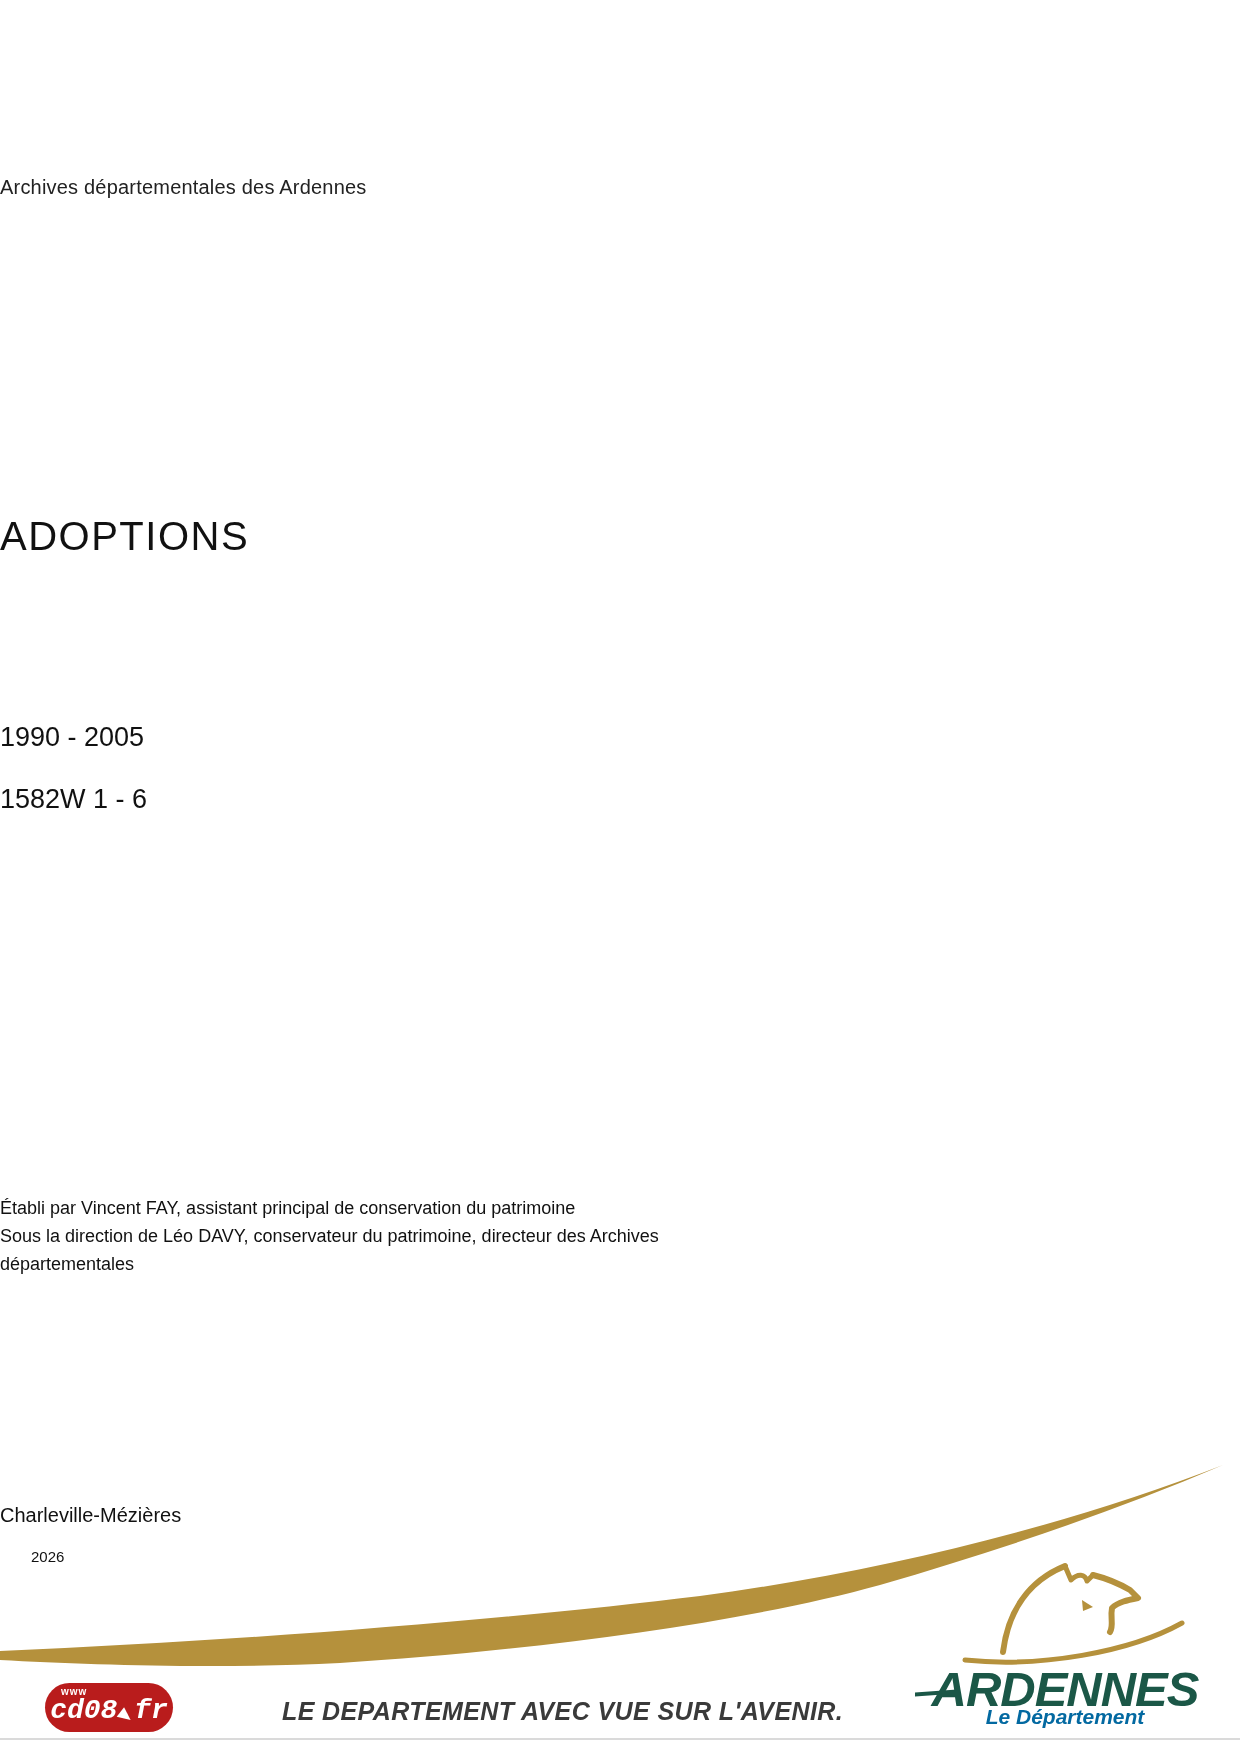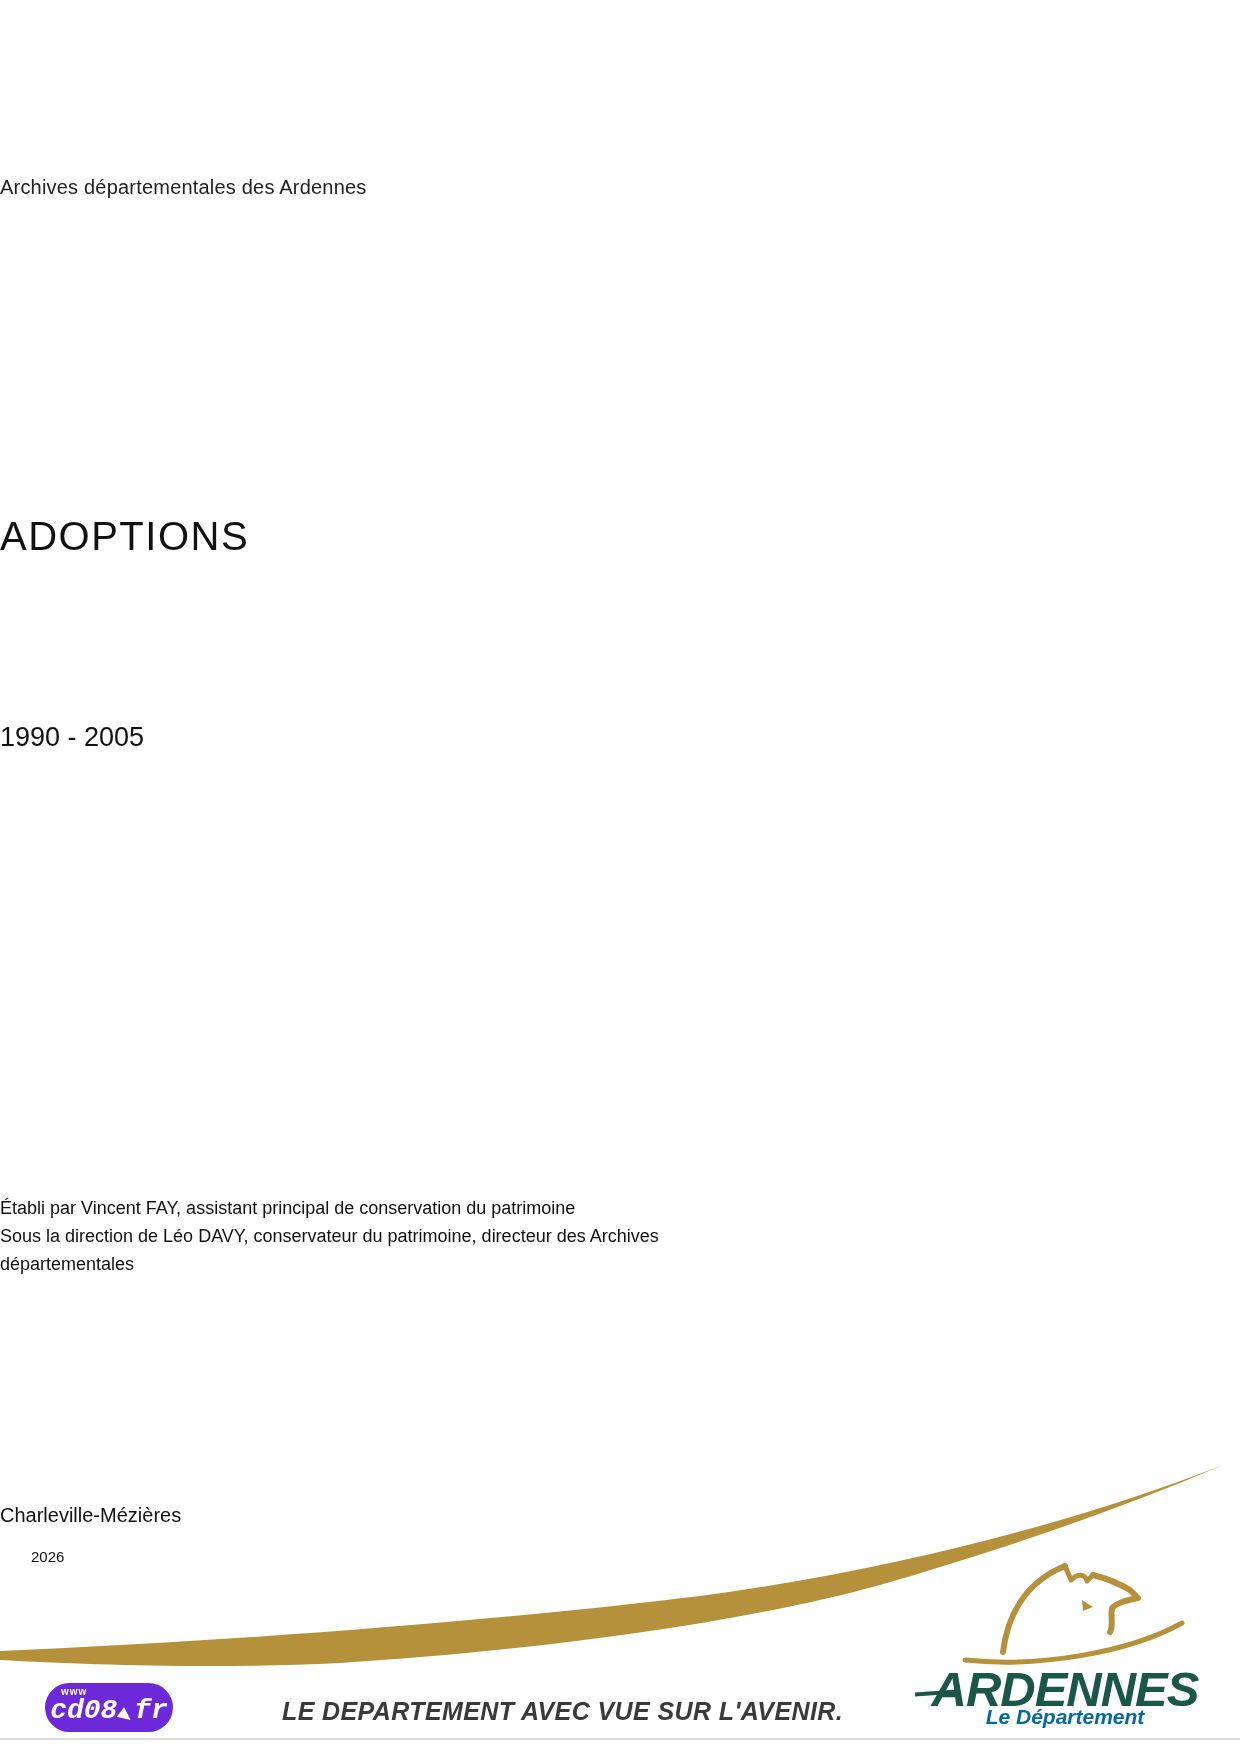--- a/index.html
+++ b/index.html
@@ -31,21 +31,21 @@
     left: 0; top: 0;
     width: 1240px; height: 1753px;
     pointer-events: none;
   }
 
   
   .cd08 {
     position: absolute;
     left: 45px; top: 1683px;
     width: 128px; height: 49px;
-    background: #6d28d9;
+    background: #b91c1c;
     border-radius: 25px;
   }
   .cd08-www {
     position: absolute;
     left: 16px; top: 3px;
     font-size: 10px; font-weight: bold;
     color: #ffffff; letter-spacing: 1px;
   }
   .cd08-text {
     position: absolute;
@@ -111,20 +111,21 @@
   }
 </style>
 </head>
 <body>
 
 <div class="page">
 
   <div class="centered org-header">Archives départementales des Ardennes</div>
   <div class="centered doc-title">ADOPTIONS</div>
   <div class="centered date-range">1990 - 2005</div>
+  <div class="centered ref-code">1582W 1 - 6</div>
 
   <div class="centered credits">
     <div>Établi par Vincent FAY, assistant principal de conservation du patrimoine</div>
     <div>Sous la direction de Léo DAVY, conservateur du patrimoine, directeur des Archives</div>
     <div>départementales</div>
   </div>
 
   <div class="centered place">Charleville-Mézières</div>
   <div class="centered pub-year">2026</div>
 

